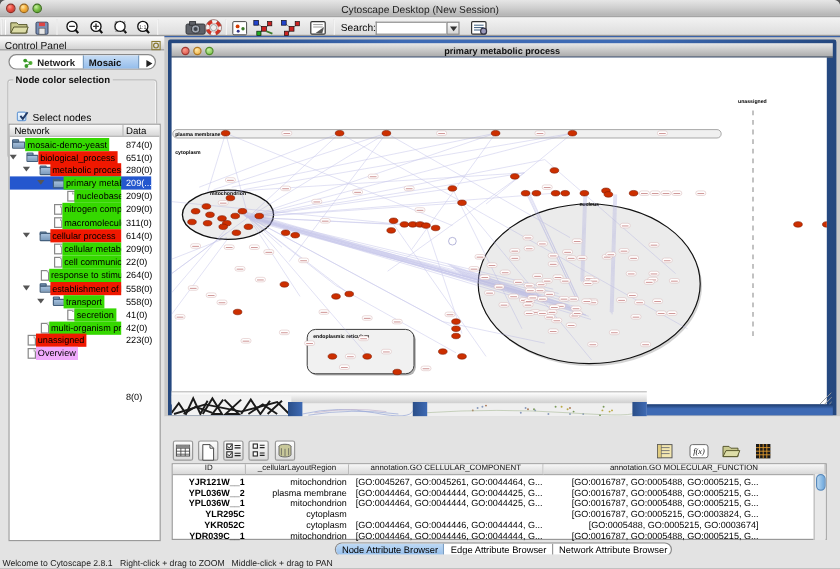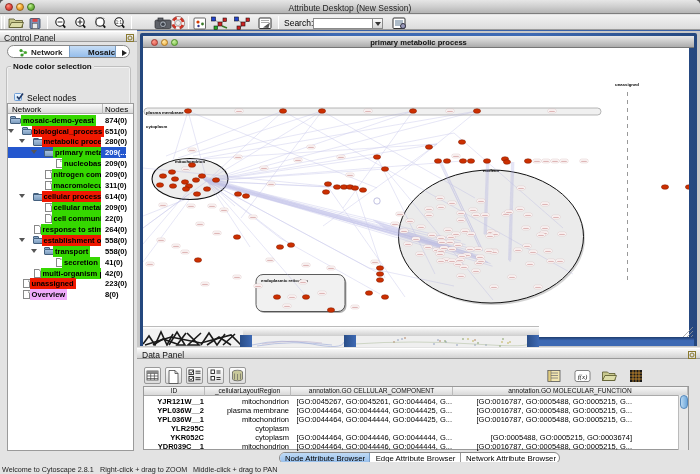--- a/index.html
+++ b/index.html
@@ -6,41 +6,41 @@
 .abs{position:absolute;}
 #win{position:absolute;left:0;top:0;width:700px;height:474px;background:#E3E3E3;border-radius:5px 5px 0 0;overflow:hidden;}
 #titlebar{position:absolute;left:0;top:0;width:700px;height:14px;background:linear-gradient(#E6E6E6,#CFCFCF 50%,#B4B4B4);border-bottom:1px solid #7d7d7d;border-radius:5px 5px 0 0;}
 .tl{position:absolute;top:3px;width:8px;height:8px;border-radius:50%;}
 #titlebar .t{position:absolute;width:700px;text-align:center;top:2.5px;font-size:8.5px;color:#222;}
 #toolbar{position:absolute;left:0;top:15px;width:700px;height:15px;background:linear-gradient(#F2F2F2,#DDDDDD);border-bottom:1px solid #9a9a9a;}
 .sep{position:absolute;top:1px;width:1px;height:13px;background:#bbb;border-right:1px solid #fff;}
 #cpanel{position:absolute;left:0;top:31px;width:137px;height:431px;background:#E3E3E3;}
 .ptitle{background:linear-gradient(#F8F8F8,#D2D2D2);border-top:1px solid #fff;border-bottom:1px solid #9a9a9a;font-size:8.5px;color:#111;}
 #tree{position:absolute;left:7px;top:103px;width:127px;height:348px;background:#fff;border:1px solid #9a9a9a;font-size:7.6px;overflow:hidden;}
-.trow{position:absolute;left:0;width:118px;height:11px;font-weight:bold;}
+.trow{position:absolute;left:0;width:118px;height:11px;}
 .tlabel{position:absolute;top:0px;height:11px;line-height:11px;padding:0 2px;color:#000;white-space:nowrap;overflow:hidden;}
 .tnum{position:absolute;left:97px;top:0;height:11px;line-height:11px;color:#000;}
 .fold{position:absolute;width:11px;height:8px;top:1.5px;}
 .fold i{position:absolute;left:0;top:0;width:6px;height:3px;background:#89A6C4;border:0.5px solid #44607e;border-radius:1px;}
 .fold b{position:absolute;left:0;top:1.5px;width:10.5px;height:6.5px;background:linear-gradient(#A6C0DC,#7D9DBE);border:0.5px solid #44607e;border-radius:1px;}
 .file{position:absolute;width:7px;height:9px;top:1px;background:#fff;border:0.6px solid #888;}
 .file:after{content:"";position:absolute;right:-0.5px;top:-0.5px;border-style:solid;border-width:0 2.5px 2.5px 0;border-color:#e3e3e3 #e3e3e3 #aaa #bbb;}
 .tri{position:absolute;top:3px;width:0;height:0;border-left:3.5px solid transparent;border-right:3.5px solid transparent;border-top:4.5px solid #555;}
 .gb{position:absolute;border:1px solid #bfbfbf;border-radius:3px;box-shadow:inset 0 0 0 0.5px #fff;}
 #dpanel{position:absolute;left:137px;top:347px;width:563px;height:115px;background:#E3E3E3;}
 .icobtn{position:absolute;width:17px;height:17px;background:linear-gradient(#fdfdfd,#dcdcdc);border:1px solid #999;border-radius:2px;}
 #dtable{position:absolute;left:143px;top:386px;width:546px;height:64px;background:#fff;border:1px solid #999;font-size:7.5px;}
 .dhead{position:absolute;top:0;height:9px;line-height:8px;background:linear-gradient(#F6F6F6,#D9D9D9);border-bottom:1px solid #aaa;border-right:1px solid #bbb;text-align:center;font-size:6.6px;color:#111;overflow:hidden;white-space:nowrap;}
 .drow{position:absolute;height:9px;line-height:9px;white-space:nowrap;overflow:hidden;color:#000;text-align:right;}
 #statusbar{position:absolute;left:0;top:462px;width:700px;height:12px;background:#E3E3E3;font-size:7.2px;color:#222;}
 .seg{position:absolute;height:12px;line-height:12px;text-align:center;font-size:7.8px;color:#000;white-space:nowrap;overflow:hidden;}
 </style></head><body>
 <div id="win">
 <div id="titlebar">
- <div class="t">Attribute Desktop (New Session)</div>
+ <div class="t">Cytoscape Desktop (New Session)</div>
  <div class="tl" style="left:5px;background:radial-gradient(circle at 35% 30%,#ff9a8a,#EC5044 45%,#B03228);border:0.5px solid #8d2c24;"></div>
  <div class="tl" style="left:16px;background:radial-gradient(circle at 35% 30%,#ffe9a8,#F6B03C 45%,#C8851D);border:0.5px solid #99661c;"></div>
  <div class="tl" style="left:27px;background:radial-gradient(circle at 35% 30%,#c8f0a0,#7CC248 45%,#4E8C28);border:0.5px solid #3e701f;"></div>
 </div>
 
 <div id="toolbar">
       <div style="position:absolute;left:1px;top:1px;width:1px;height:13px;background:#aaa;border-right:1px solid #fff;"></div>
       <div style="position:absolute;left:4px;top:1px;width:1px;height:13px;background:#aaa;border-right:1px solid #fff;"></div>
       <div class="sep" style="left:47px;"></div>
       <div class="sep" style="left:131px;"></div>
@@ -137,36 +137,36 @@
       </div>
       <div class="abs" style="left:7px;top:14px;width:123px;height:13px;background:#fff;border:1px solid #888;border-radius:6.5px;overflow:hidden;">
         <div class="abs" style="left:61px;top:0;width:47px;height:13px;background:linear-gradient(#C7DDF5,#8CB8EA);border-left:1px solid #7a9ec4;border-right:1px solid #7a9ec4;"></div>
         <svg class="abs" style="left:11px;top:2px;" width="9" height="9">
           <circle cx="2" cy="2.5" r="1.6" fill="#3a9a2a"></circle>
           <circle cx="6.5" cy="4.5" r="1.6" fill="#56b13a"></circle>
           <circle cx="3" cy="7" r="1.6" fill="#3a9a2a"></circle>
           <path d="M2 2.5 L6.5 4.5 L3 7" stroke="#3a9a2a" stroke-width="0.7" fill="none"></path>
         </svg>
         <span style="position:absolute;left:23px;top:1.5px;font-size:8px;font-weight:bold;color:#222;">Network</span>
-        <span style="position:absolute;left:80px;top:1.5px;font-size:8px;font-weight:bold;color:#111;">Mosaic</span>
+        <span style="position:absolute;left:66px;top:1.5px;font-size:8px;font-weight:bold;color:#111;">Mosaic</span>
         <div class="abs" style="left:114px;top:3.5px;width:0;height:0;border-top:3.5px solid transparent;border-bottom:3.5px solid transparent;border-left:5px solid #222;"></div>
       </div>
       <div class="gb" style="left:6px;top:35px;width:125px;height:66px;"></div>
       <span class="abs" style="left:11px;top:31px;background:#E3E3E3;padding:0 2px;font-size:8px;font-weight:bold;color:#111;">Node color selection</span>
       <div class="abs" style="left:14px;top:62px;width:8px;height:8px;background:linear-gradient(#eef6ff,#cfe4f7);border:1px solid #6f9fd8;border-radius:1.5px;">
         <svg width="10" height="10" style="position:absolute;left:0px;top:-2px;">
           <path d="M2 4.5 l2 2.5 L8 1.5" stroke="#223a66" stroke-width="1.6" fill="none"></path>
         </svg>
       </div>
       <span class="abs" style="left:27px;top:61.5px;font-size:8.5px;color:#000;">Select nodes</span>
     </div>
 <div id="tree">
       <div class="abs" style="left:0;top:0;width:125px;height:10px;background:linear-gradient(#FAFAFA,#D8D8D8);border-bottom:1px solid #aaa;">
         <span style="position:absolute;left:4px;top:0.5px;font-size:8px;color:#000;">Network</span>
-        <span style="position:absolute;left:97px;top:0.5px;font-size:8px;color:#000;">Nodes</span>
+        <span style="position:absolute;left:97px;top:0.5px;font-size:8px;color:#000;">Data</span>
         <div style="position:absolute;left:94px;top:0;width:1px;height:10px;background:#bbb;"></div>
       </div>
       <div class="trow" style="top:10.6px;">
         <div class="fold" style="left:2px;">
           <i></i>
           <b></b>
         </div>
         <div class="tlabel" style="left:13px;background:#35D800;">mosaic-demo-yeast</div>
         <div class="tnum" style="color:#000;">874(0)</div>
       </div>
@@ -265,21 +265,21 @@
         <div class="tnum" style="color:#000;">42(0)</div>
       </div>
       <div class="trow" style="top:174.4px;">
         <div class="file" style="left:15px;"></div>
         <div class="tlabel" style="left:21.5px;background:#F01800;">unassigned</div>
         <div class="tnum" style="color:#000;">223(0)</div>
       </div>
       <div class="trow" style="top:185.3px;">
         <div class="file" style="left:15px;"></div>
         <div class="tlabel" style="left:21.5px;background:#f0abfc;">Overview</div>
-        <div class="tnum" style="color:#000;">8(0)</div>
+        <div class="tnum" style="color:#000;margin-top:36px;">8(0)</div>
       </div>
     </div>
 <div class="abs" style="left:137px;top:30px;width:563px;height:317px;background:#C8C8C8;border-top:1px solid #3A62A8;"></div>
     <div class="abs" style="left:140px;top:33px;width:557px;height:313px;background:linear-gradient(90deg,#24477E,#3E6AB4 35%,#3E6AB4 70%,#24477E);border-radius:2px 2px 0 0;"></div>
     <div class="abs" style="left:143px;top:36px;width:551px;height:12px;background:linear-gradient(#E8E8E8,#ACACAC);border-bottom:1px solid #777;">
       <span style="position:absolute;left:0;width:551px;text-align:center;top:2px;font-size:7.6px;font-weight:bold;color:#111;">primary metabolic process</span>
     </div>
     <div class="abs" style="left:151px;top:39px;width:7px;height:7px;border-radius:50%;background:radial-gradient(circle at 35% 30%,#ff9a8a,#D9544A);border:0.5px solid #a03830;"></div>
     <div class="abs" style="left:161px;top:39px;width:7px;height:7px;border-radius:50%;background:radial-gradient(circle at 35% 30%,#ffe9a8,#F0AE3C);border:0.5px solid #b07820;"></div>
     <div class="abs" style="left:171px;top:39px;width:7px;height:7px;border-radius:50%;background:radial-gradient(circle at 35% 30%,#c8f0a0,#74BE44);border:0.5px solid #4e8c28;"></div>
@@ -727,27 +727,20 @@
       <path d="M0 8 Q60 4 120 8 T173 7" stroke="#AABB99" stroke-width="0.5" fill="none"></path>
     </svg>
     <div class="abs" style="left:240px;top:335px;width:12px;height:12px;background:linear-gradient(90deg,#2A4E88,#3E6AB4);"></div>
     <div class="abs" style="left:344px;top:335px;width:12px;height:12px;background:linear-gradient(90deg,#2A4E88,#3E6AB4);"></div>
     <div class="abs" style="left:527px;top:335px;width:12px;height:12px;background:linear-gradient(90deg,#2A4E88,#3E6AB4);"></div>
     <div class="abs" style="left:539px;top:337px;width:155px;height:9px;background:linear-gradient(#1E3C6E,#3E6AB4 40%,#3E6AB4);"></div>
     <svg class="abs" style="left:683px;top:327px;" width="11" height="10">
       <path d="M10 0 L0 10 M10 4 L4 10 M10 8 L8 10" stroke="#999" stroke-width="0.8"></path>
     </svg>
 <div id="dpanel">
-      <div class="ptitle abs" style="left:0;top:1px;width:563px;height:11px;">
-        <span style="position:absolute;left:5px;top:1px;">Data Panel</span>
-        <svg class="abs" style="right:4px;top:1.5px;" width="8" height="8">
-          <rect x="0.5" y="0.5" width="7" height="7" fill="none" stroke="#8a7a30" stroke-width="1"></rect>
-          <circle cx="4" cy="4" r="2" fill="none" stroke="#8a7a30"></circle>
-        </svg>
-      </div>
       <div class="icobtn" style="left:7px;top:20px;"></div>
       <div class="icobtn" style="left:28px;top:20px;"></div>
       <div class="icobtn" style="left:49px;top:20px;"></div>
       <div class="icobtn" style="left:70px;top:20px;"></div>
       <div class="icobtn" style="left:92px;top:20px;"></div>
       <svg class="abs" style="left:0px;top:20px;" width="563" height="20" viewBox="0 0 563 20">
 <g transform="translate(7,0)">
           <rect x="3" y="4" width="11" height="9" fill="#fff" stroke="#444" stroke-width="0.8"></rect>
           <path d="M3 6.5 h11 M3 9 h11 M3 11.5 h11 M6.7 4 v9 M10.4 4 v9" stroke="#444" stroke-width="0.7"></path>
           <rect x="3" y="4" width="11" height="2.5" fill="#888"></rect>
@@ -804,20 +797,21 @@
       <div class="drow" style="left:5px;top:19px;width:55px;font-weight:bold;">YPL036W__2</div>
       <div class="drow" style="left:65px;top:19px;width:80px;">plasma membrane</div>
       <div class="drow" style="left:150px;top:19px;width:158px;">[GO:0044464, GO:0044444, GO:0044425, G...</div>
       <div class="drow" style="left:312px;top:19px;width:176px;">[GO:0016787, GO:0005488, GO:0005215, G...</div>
       <div class="drow" style="left:5px;top:28px;width:55px;font-weight:bold;">YPL036W__1</div>
       <div class="drow" style="left:65px;top:28px;width:80px;">mitochondrion</div>
       <div class="drow" style="left:150px;top:28px;width:158px;">[GO:0044464, GO:0044444, GO:0044425, G...</div>
       <div class="drow" style="left:312px;top:28px;width:176px;">[GO:0016787, GO:0005488, GO:0005215, G...</div>
       <div class="drow" style="left:5px;top:37px;width:55px;font-weight:bold;">YLR295C</div>
       <div class="drow" style="left:65px;top:37px;width:80px;">cytoplasm</div>
+      <div class="drow" style="left:312px;top:37px;width:176px;">[GO:0016787, GO:0005215, GO:0003824, G...</div>
       <div class="drow" style="left:5px;top:46px;width:55px;font-weight:bold;">YKR052C</div>
       <div class="drow" style="left:65px;top:46px;width:80px;">cytoplasm</div>
       <div class="drow" style="left:150px;top:46px;width:158px;">[GO:0044464, GO:0044446, GO:0044444, G...</div>
       <div class="drow" style="left:312px;top:46px;width:176px;">[GO:0005488, GO:0005215, GO:0003674]</div>
       <div class="drow" style="left:5px;top:55px;width:55px;font-weight:bold;">YDR039C__1</div>
       <div class="drow" style="left:65px;top:55px;width:80px;">mitochondrion</div>
       <div class="drow" style="left:150px;top:55px;width:158px;">[GO:0044464, GO:0044446, GO:0044444, G...</div>
       <div class="drow" style="left:312px;top:55px;width:176px;">[GO:0016787, GO:0005488, GO:0005215, G...</div>
       <div style="position:absolute;right:0;top:8px;width:10px;height:55px;background:#E8E8E8;border-left:1px solid #bbb;">
         <div style="position:absolute;left:0.5px;top:0px;width:8px;height:14px;border-radius:4px;background:linear-gradient(90deg,#B8D8F2,#6FA8DC);border:0.5px solid #5588bb;"></div>

